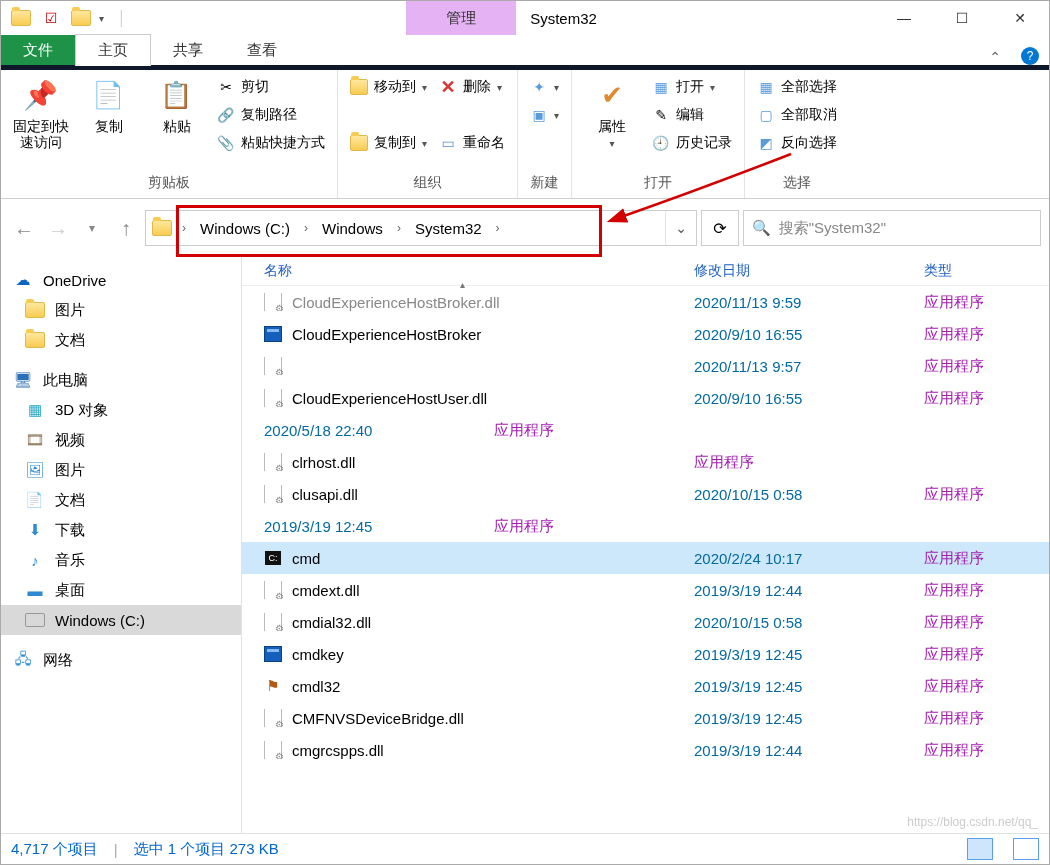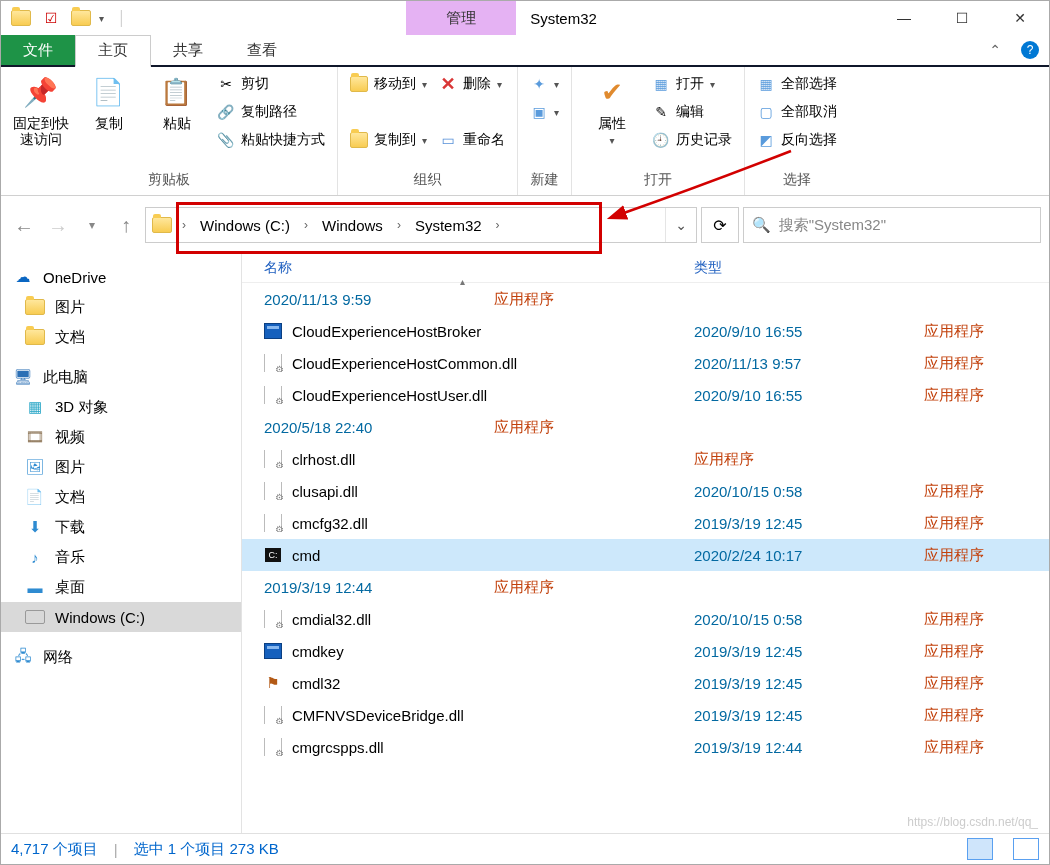--- a/index.html
+++ b/index.html
@@ -8,21 +8,21 @@
   .titlebar{display:flex;align-items:center;height:34px;background:#fff}
   .qat{display:flex;align-items:center;gap:6px;padding:0 8px}
   .qat .i{width:22px;height:22px;display:flex;align-items:center;justify-content:center;border:1px solid transparent}
   .qat .chev{font-size:10px;color:#555}
   .titlebar .spacer{flex:1}
   .titlebar .manage-tab{background:#E5B2F3;color:#333;height:34px;display:flex;align-items:center;padding:0 40px;font-size:15px}
   .titlebar .title{padding:0 14px;font-size:15px}
   .sysbtns{display:flex}
   .sysbtn{width:58px;height:34px;display:flex;align-items:center;justify-content:center;font-size:14px;color:#333}
   
-  .tabs{display:flex;align-items:center;height:30px;border-bottom:2px solid #0f172a}
+  .tabs{display:flex;align-items:flex-end;height:30px;border-bottom:5px solid #0f172a}
   .tab{padding:0 22px;height:30px;display:flex;align-items:center;font-size:15px;color:#333}
   .tab.file{background:#1E9347;color:#fff}
   .tab.active{border:1px solid #ccc;border-bottom:1px solid #fff;margin-bottom:-1px;background:#fff}
   .tab.tool{color:#7a2cc9}
   .tabs .grow{flex:1}
   .tabs .collapse{padding:0 10px;color:#666}
   .tabs .help{width:18px;height:18px;border-radius:50%;background:#0078D4;color:#fff;display:flex;align-items:center;justify-content:center;font-size:12px;margin:0 10px}
   
   .ribbon{display:flex;height:128px;border-bottom:1px solid #d0d0d0;background:#fff}
   .group{display:flex;flex-direction:column;border-right:1px solid #e3e3e3;padding:4px 8px}
@@ -58,21 +58,21 @@
   .colhead .c-name{flex:0 0 430px}
   .colhead .c-date{flex:0 0 230px}
   .colhead .c-type{flex:1}
   .colhead .sort{position:absolute;left:218px;top:22px;font-size:10px;color:#777}
   .rows{flex:1;overflow:auto}
   .row{display:flex;align-items:center;height:32px;padding-left:22px;font-size:15px}
   .row.sel{background:#CDE8FB}
   .row.cut{color:#888}
   .row .c-name{flex:0 0 430px;display:flex;align-items:center;gap:10px;white-space:nowrap;overflow:hidden}
   .row .c-date{flex:0 0 230px;color:#0369a1}
-  .row .c-type{flex:1;color:#c2410c;white-space:nowrap}
+  .row .c-type{flex:1;color:#a21caf;white-space:nowrap}
   .fico{width:18px;height:18px;display:inline-flex;align-items:center;justify-content:center}
   
   .status{height:30px;border-top:1px solid #e0e0e0;display:flex;align-items:center;font-size:15px;color:#0066cc;padding:0 10px;gap:16px}
   .status .sep{color:#aaa}
   .status .grow{flex:1}
   .status .viewbtn{width:24px;height:20px;border:1px solid #5aa0f0;margin-left:4px}
   .watermark{position:absolute;right:12px;bottom:36px;color:#ccc;font-size:12px}
   
   .arrow-anno{position:absolute;pointer-events:none}
   
@@ -354,44 +354,50 @@
       <div style="height:10px"></div>
       <div class="side-item top">
           <span class="side-icon" style="color:#2e8bd1">🖧</span>
           <span>网络</span>
         </div>
     </div>
 
     <div class="listwrap">
       <div class="colhead">
         <div class="c-name">名称</div>
+        <div class="c-date">修改日期</div>
         <div class="c-type">类型</div>
         <div class="sort">▴</div>
       </div>
       <div class="rows" id="rows">
           <div class="row cut">
+            <div class="c-name">
+              <span class="fico">
+                <span class="dll-ico"></span>
+              </span>
+              <span>CloudExperienceHostBroker.dll</span>
+            </div>
             <div class="c-date">2020/11/13 9:59</div>
             <div class="c-type">应用程序</div>
           </div>
           <div class="row">
             <div class="c-name">
               <span class="fico">
                 <span class="exe-ico"></span>
               </span>
               <span>CloudExperienceHostBroker</span>
             </div>
             <div class="c-date">2020/9/10 16:55</div>
             <div class="c-type">应用程序</div>
           </div>
           <div class="row">
             <div class="c-name">
               <span class="fico">
                 <span class="dll-ico"></span>
               </span>
-              <span>CloudExperienceHostCommon.dll</span>
             </div>
             <div class="c-date">2020/11/13 9:57</div>
             <div class="c-type">应用程序</div>
           </div>
           <div class="row">
             <div class="c-name">
               <span class="fico">
                 <span class="dll-ico"></span>
               </span>
               <span>CloudExperienceHostUser.dll</span>
@@ -416,40 +422,40 @@
             <div class="c-name">
               <span class="fico">
                 <span class="dll-ico"></span>
               </span>
               <span>clusapi.dll</span>
             </div>
             <div class="c-date">2020/10/15 0:58</div>
             <div class="c-type">应用程序</div>
           </div>
           <div class="row">
-            <div class="c-name">
-              <span class="fico">
-                <span class="dll-ico"></span>
-              </span>
-              <span>cmcfg32.dll</span>
-            </div>
             <div class="c-date">2019/3/19 12:45</div>
             <div class="c-type">应用程序</div>
           </div>
           <div class="row sel">
             <div class="c-name">
               <span class="fico">
                 <span class="cmd-ico">C:</span>
               </span>
               <span>cmd</span>
             </div>
             <div class="c-date">2020/2/24 10:17</div>
             <div class="c-type">应用程序</div>
           </div>
           <div class="row">
+            <div class="c-name">
+              <span class="fico">
+                <span class="dll-ico"></span>
+              </span>
+              <span>cmdext.dll</span>
+            </div>
             <div class="c-date">2019/3/19 12:44</div>
             <div class="c-type">应用程序</div>
           </div>
           <div class="row">
             <div class="c-name">
               <span class="fico">
                 <span class="dll-ico"></span>
               </span>
               <span>cmdial32.dll</span>
             </div>

